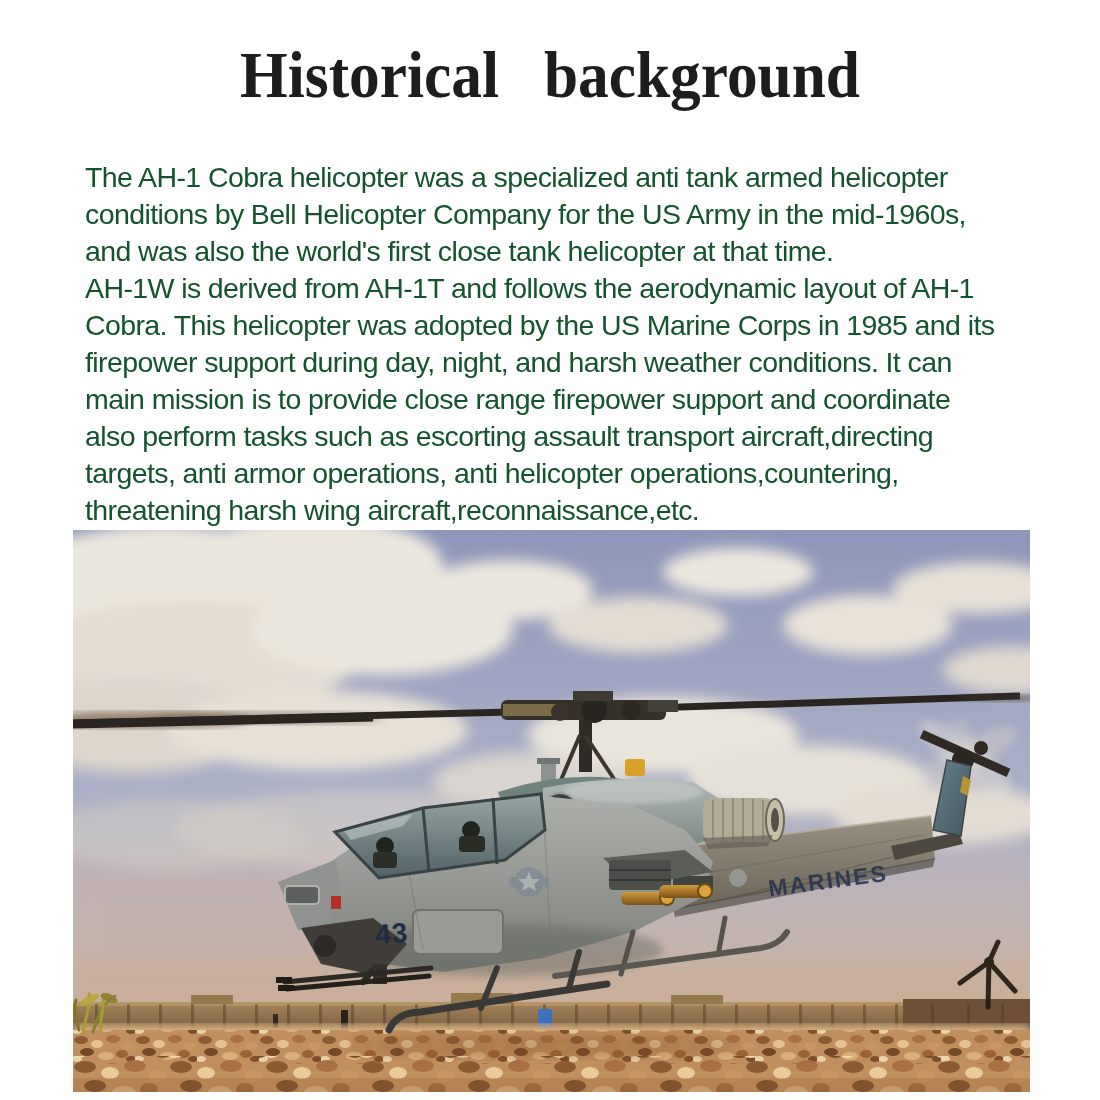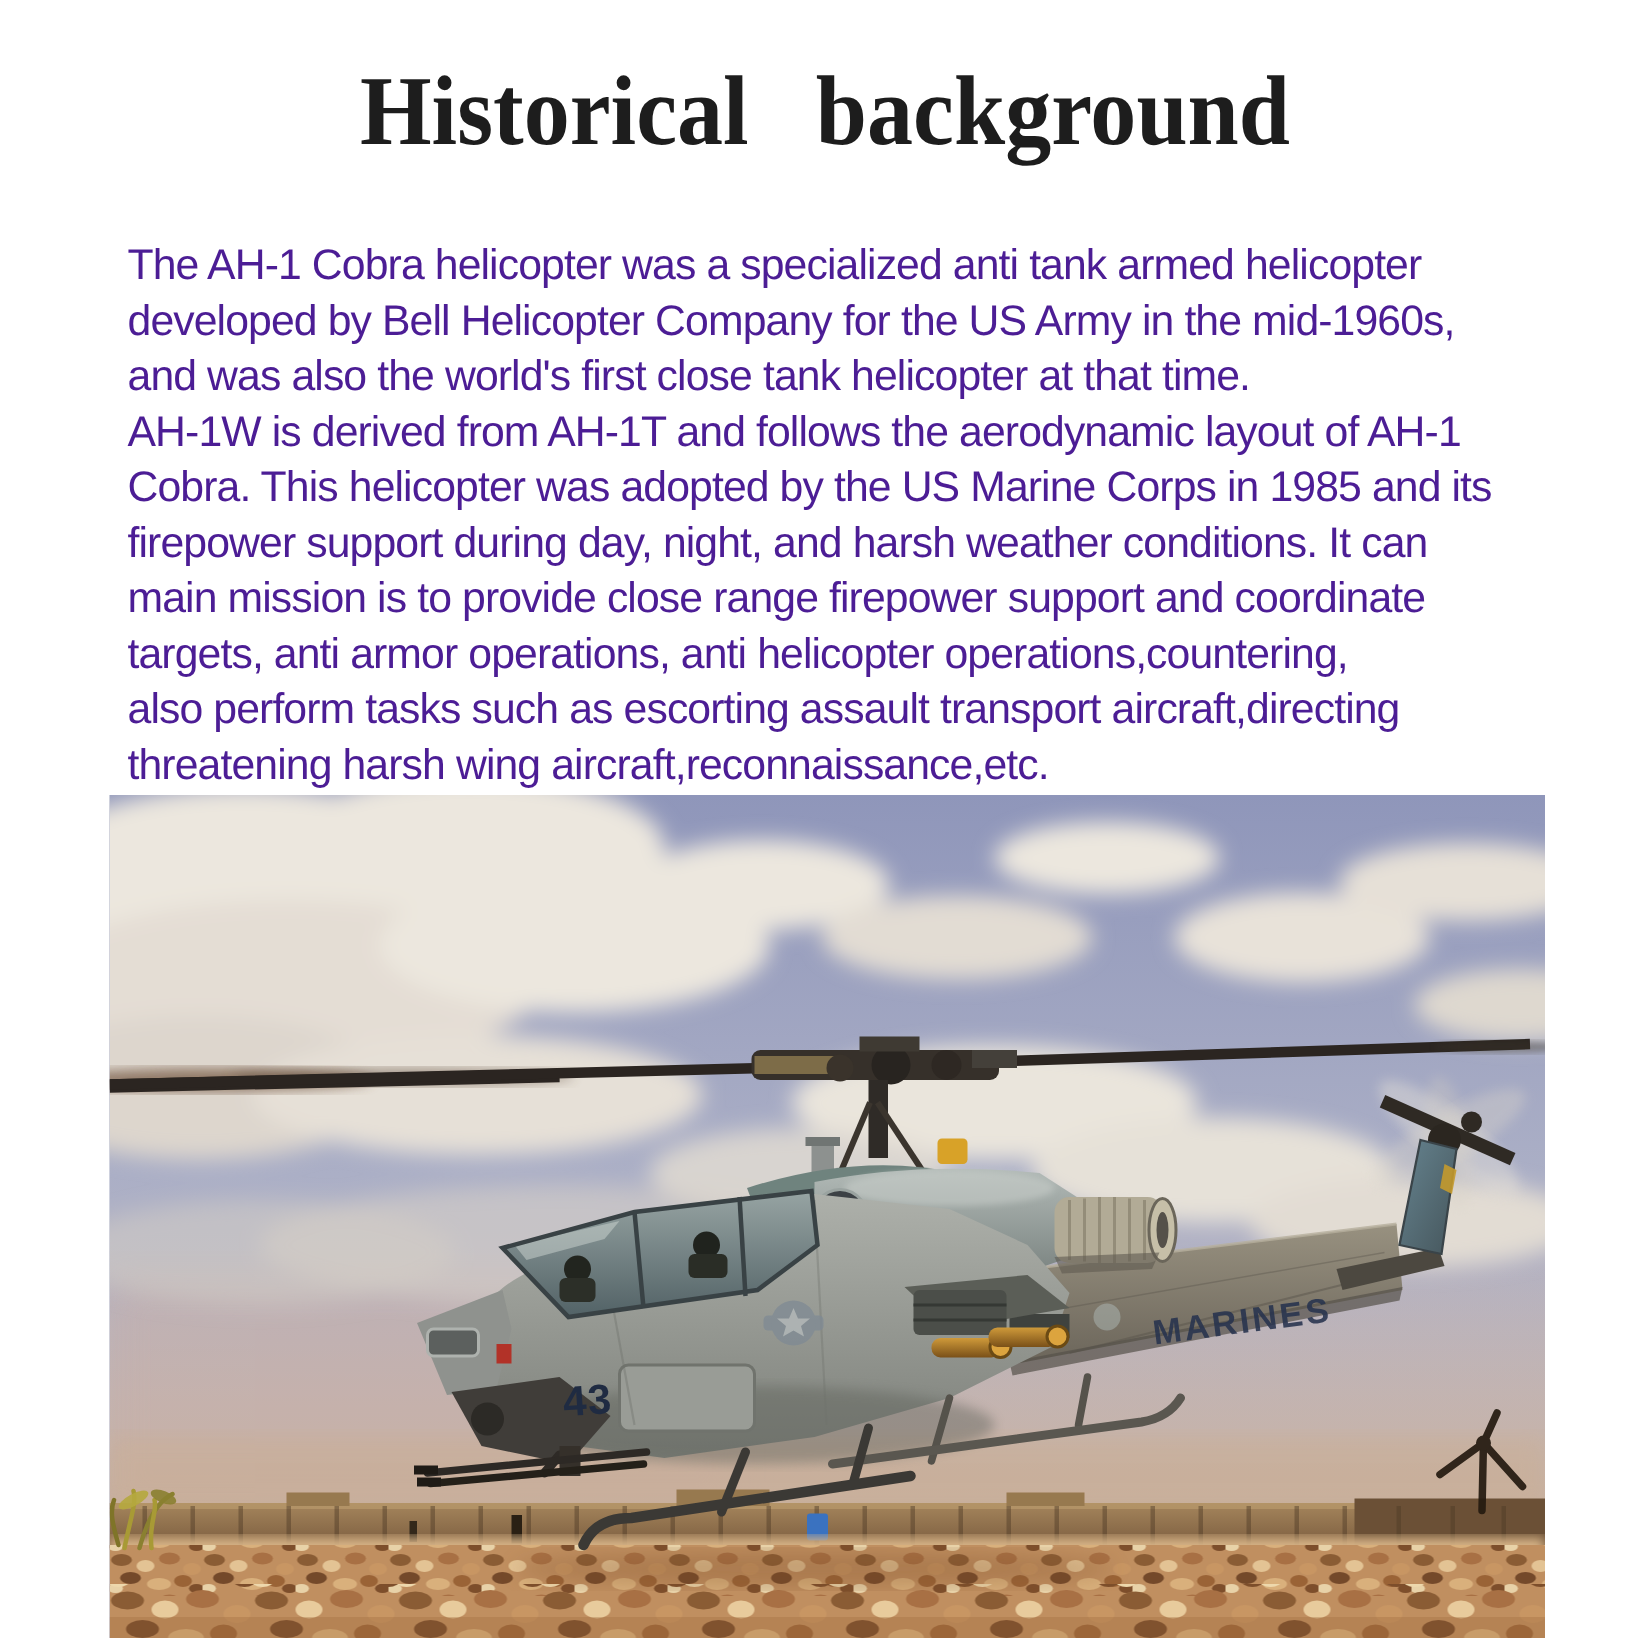--- a/index.html
+++ b/index.html
@@ -8,48 +8,48 @@
   .page-title{
     position:absolute;top:30px;left:0;width:1100px;margin:0;
     text-align:center;
     font-family:"Liberation Serif", serif;
     font-weight:700;font-size:66px;line-height:90px;
     color:#1d1d1d;word-spacing:0.48em;letter-spacing:0px;
     transform:scaleX(.93);transform-origin:50% 0;
   }
   .body-text{
     position:absolute;left:85px;top:159px;width:970px;
-    color:#4c1d95;font-size:28.5px;
+    color:#14532d;font-size:28.5px;
   }
   .para{margin:0;}
   .text-line{height:37px;line-height:37px;white-space:nowrap;letter-spacing:-0.6px;}
   .photo-frame{
     position:absolute;left:73px;top:530px;width:957px;height:562px;
     overflow:hidden;background:#a8adc4;
   }
   .photo-frame svg{display:block;width:957px;height:562px;}
 </style>
 </head>
 <body>
 
 <h1 class="page-title">Historical background</h1>
 
 <div class="body-text">
   <div class="para">
       <div class="text-line">The AH-1 Cobra helicopter was a specialized anti tank armed helicopter</div>
-      <div class="text-line">developed by Bell Helicopter Company for the US Army in the mid-1960s,</div>
+      <div class="text-line">conditions by Bell Helicopter Company for the US Army in the mid-1960s,</div>
       <div class="text-line">and was also the world's first close tank helicopter at that time.</div>
     </div>
   <div class="para">
       <div class="text-line">AH-1W is derived from AH-1T and follows the aerodynamic layout of AH-1</div>
       <div class="text-line">Cobra. This helicopter was adopted by the US Marine Corps in 1985 and its</div>
       <div class="text-line">firepower support during day, night, and harsh weather conditions. It can</div>
       <div class="text-line">main mission is to provide close range firepower support and coordinate</div>
+      <div class="text-line">also perform tasks such as escorting assault transport aircraft,directing</div>
       <div class="text-line">targets, anti armor operations, anti helicopter operations,countering,</div>
-      <div class="text-line">also perform tasks such as escorting assault transport aircraft,directing</div>
       <div class="text-line">threatening harsh wing aircraft,reconnaissance,etc.</div>
     </div>
 </div>
 
 <div class="photo-frame">
 <svg viewBox="0 0 957 562" preserveAspectRatio="none">
   <defs>
     <linearGradient id="skyG" x1="0" y1="0" x2="0" y2="1">
       <stop offset="0" stop-color="#8f96ba"></stop>
       <stop offset="0.45" stop-color="#abafc6"></stop>

